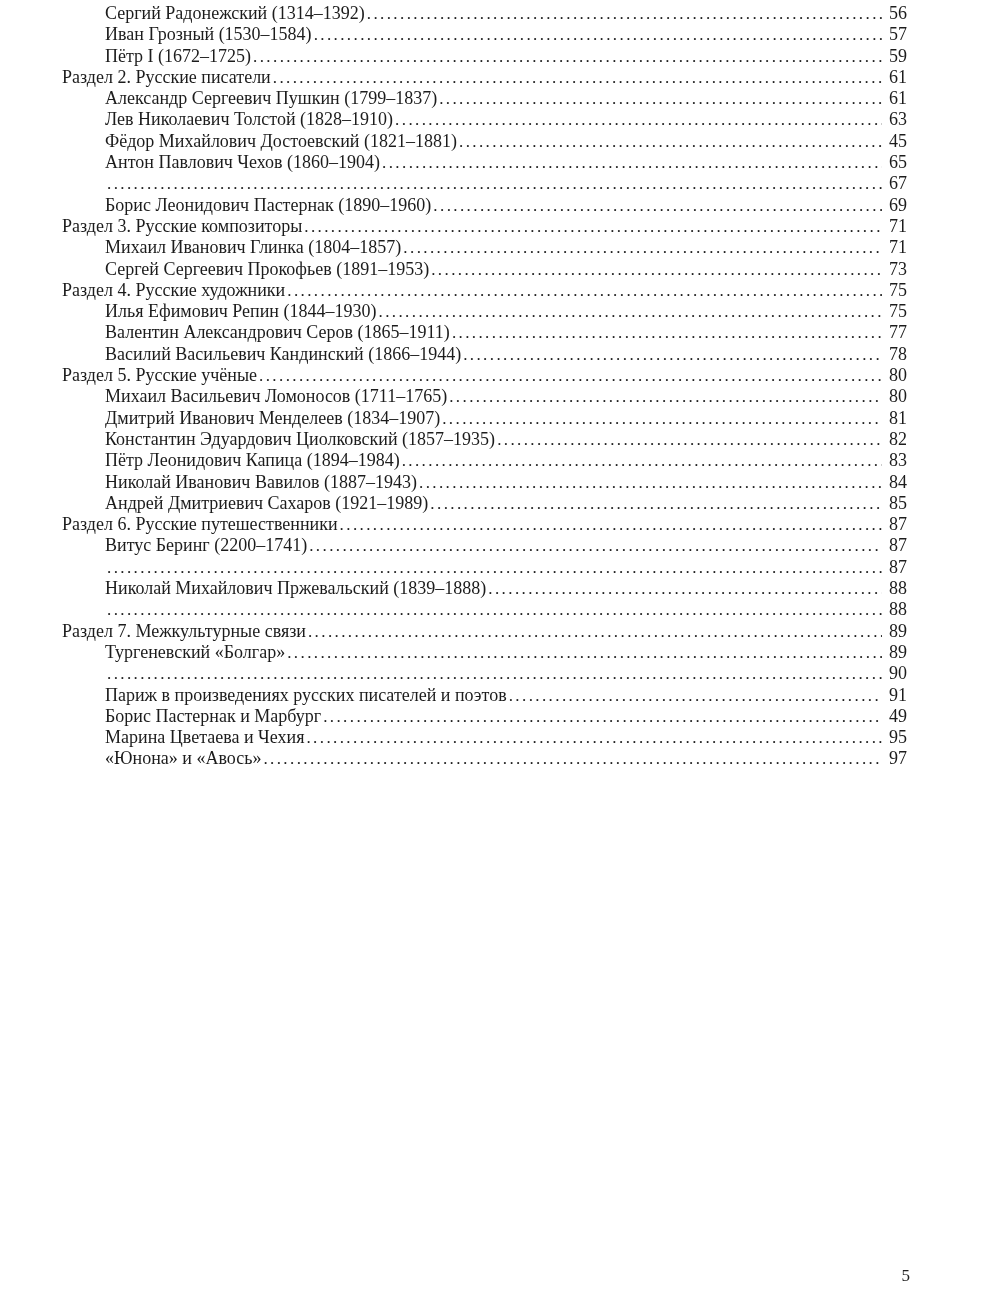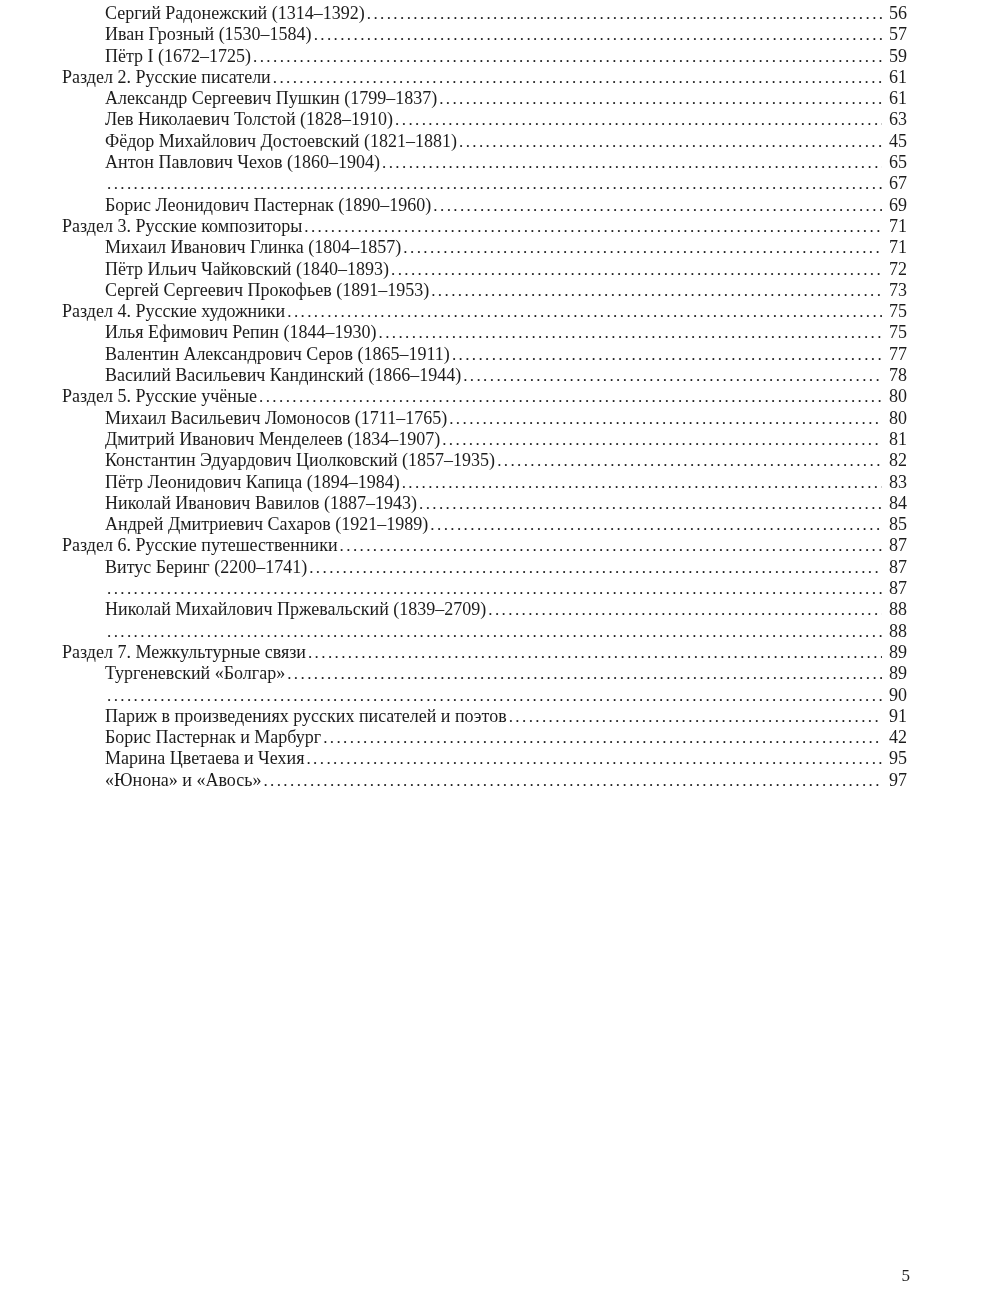--- a/index.html
+++ b/index.html
@@ -124,25 +124,20 @@
         <span class="title">Раздел 3. Русские композиторы</span>
         <span class="dots"></span>
         <span class="pg">71</span>
       </div>
       <div class="row indent">
         <span class="title">Михаил Иванович Глинка (1804–1857)</span>
         <span class="dots"></span>
         <span class="pg">71</span>
       </div>
       <div class="row indent">
-        <span class="title">Пётр Ильич Чайковский (1840–1893)</span>
-        <span class="dots"></span>
-        <span class="pg">72</span>
-      </div>
-      <div class="row indent">
         <span class="title">Сергей Сергеевич Прокофьев (1891–1953)</span>
         <span class="dots"></span>
         <span class="pg">73</span>
       </div>
       <div class="row section">
         <span class="title">Раздел 4. Русские художники</span>
         <span class="dots"></span>
         <span class="pg">75</span>
       </div>
       <div class="row indent">
@@ -203,21 +198,21 @@
       <div class="row indent">
         <span class="title">Витус Беринг (2200–1741)</span>
         <span class="dots"></span>
         <span class="pg">87</span>
       </div>
       <div class="row indent">
         <span class="dots"></span>
         <span class="pg">87</span>
       </div>
       <div class="row indent">
-        <span class="title">Николай Михайлович Пржевальский (1839–2709)</span>
+        <span class="title">Николай Михайлович Пржевальский (1839–1888)</span>
         <span class="dots"></span>
         <span class="pg">88</span>
       </div>
       <div class="row indent">
         <span class="dots"></span>
         <span class="pg">88</span>
       </div>
       <div class="row section">
         <span class="title">Раздел 7. Межкультурные связи</span>
         <span class="dots"></span>
@@ -233,21 +228,21 @@
         <span class="pg">90</span>
       </div>
       <div class="row indent">
         <span class="title">Париж в произведениях русских писателей и поэтов</span>
         <span class="dots"></span>
         <span class="pg">91</span>
       </div>
       <div class="row indent">
         <span class="title">Борис Пастернак и Марбург</span>
         <span class="dots"></span>
-        <span class="pg">42</span>
+        <span class="pg">49</span>
       </div>
       <div class="row indent">
         <span class="title">Марина Цветаева и Чехия</span>
         <span class="dots"></span>
         <span class="pg">95</span>
       </div>
       <div class="row indent">
         <span class="title">«Юнона» и «Авось»</span>
         <span class="dots"></span>
         <span class="pg">97</span>

